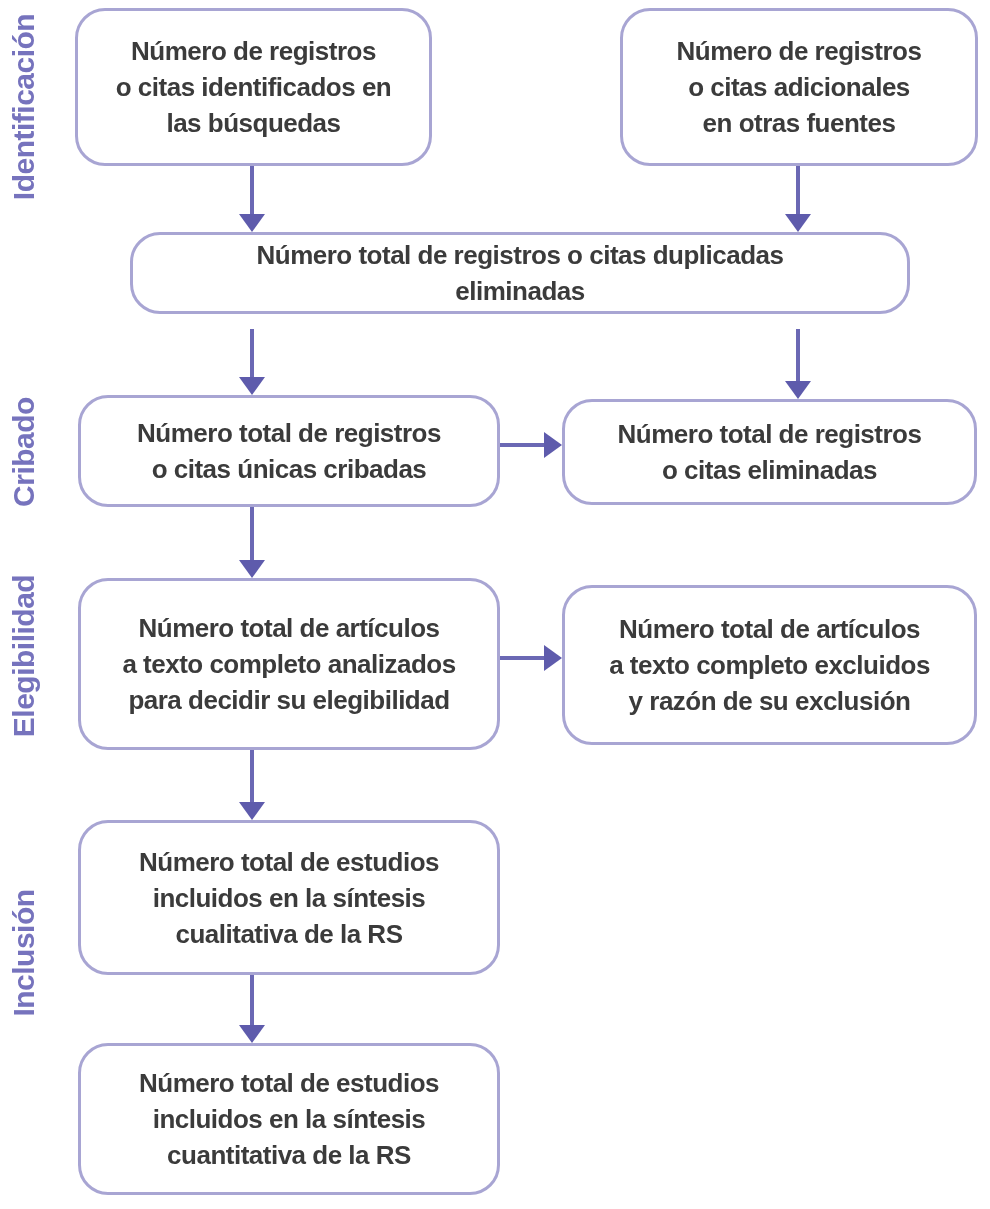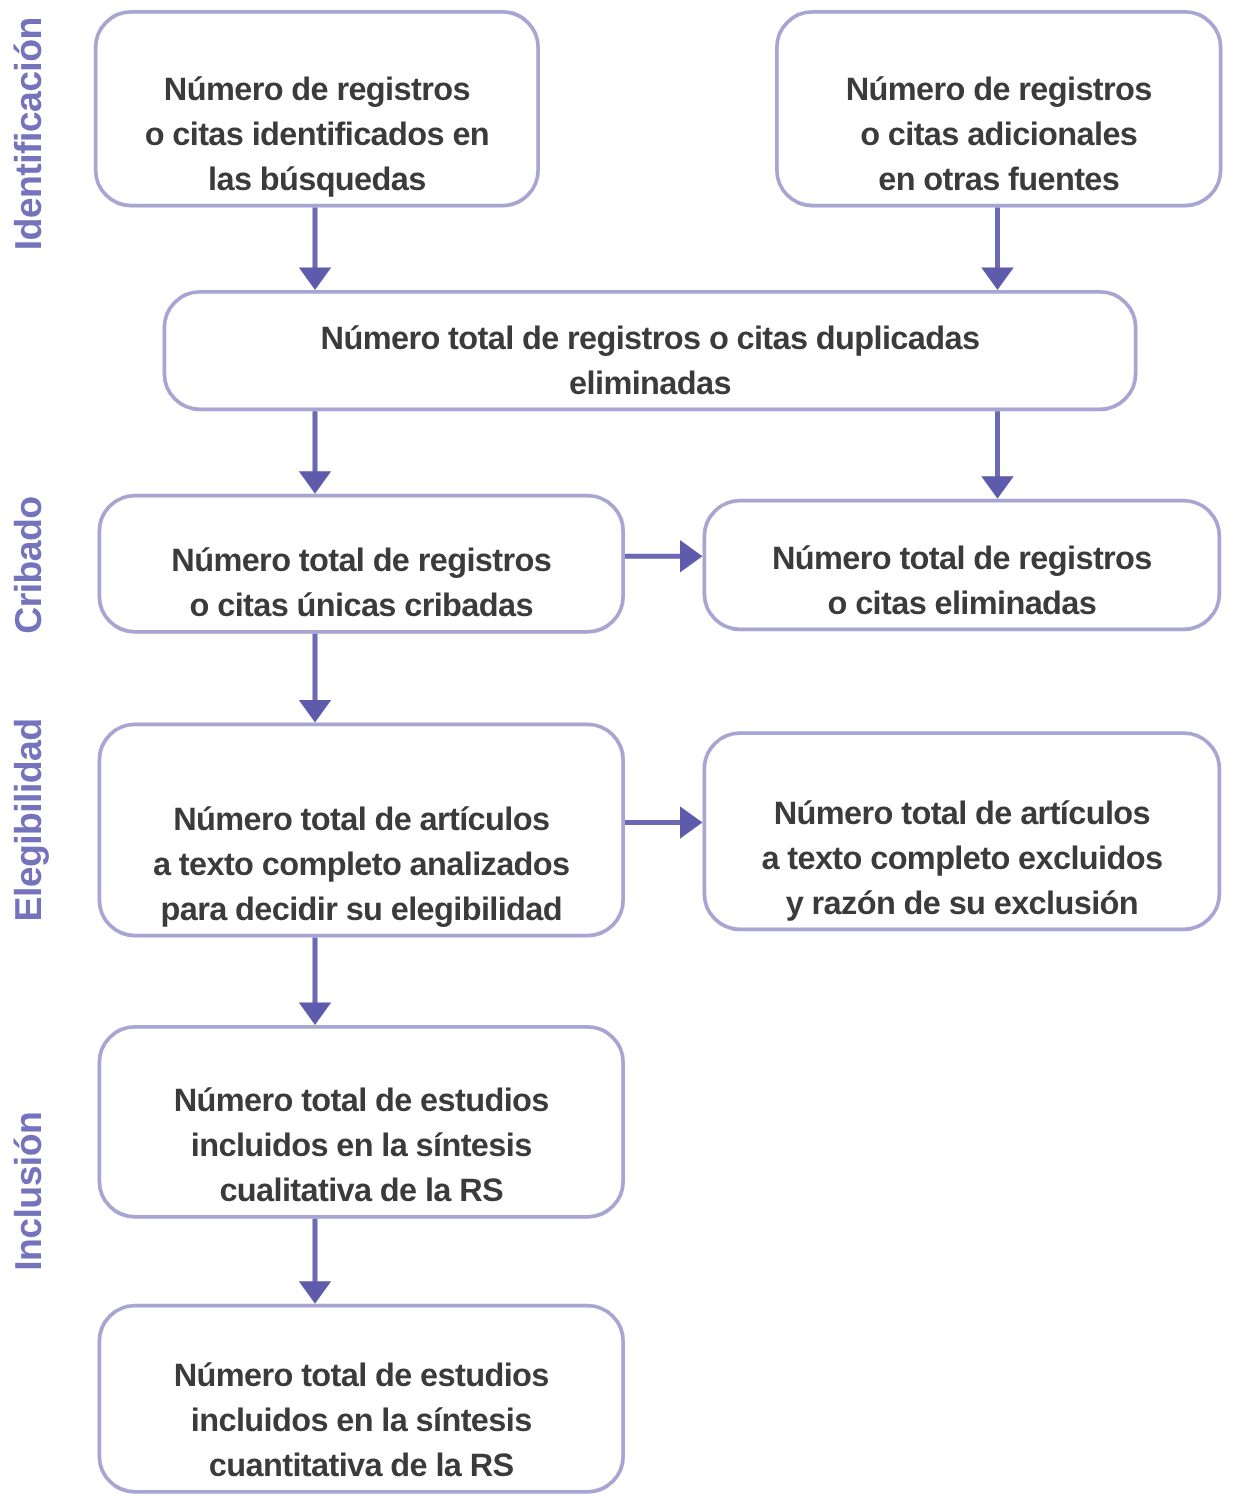--- a/index.html
+++ b/index.html
@@ -17,37 +17,37 @@
   }
 
   
   .flow-box {
     position: absolute;
     box-sizing: border-box;
     border: 3px solid #a8a5d3;
     border-radius: 30px;
     background: #ffffff;
     display: flex;
-    align-items: flex-end;
+    align-items: center;
     justify-content: center;
     text-align: center;
     padding: 2px 4px;
   }
   .box-text {
     white-space: pre-line;
     font-weight: bold;
     font-size: 26px;
     line-height: 36px;
     color: #3b3b3b;
     letter-spacing: -0.5px;
   }
 
   .b-identified   { left: 75px;  top: 8px;    width: 357px; height: 158px; }
   .b-additional   { left: 620px; top: 8px;    width: 358px; height: 158px; }
-  .b-duplicates   { left: 130px; top: 232px;  width: 780px; height: 97px;  }
+  .b-duplicates   { left: 130px; top: 232px;  width: 780px; height: 82px;  }
   .b-screened     { left: 78px;  top: 395px;  width: 422px; height: 112px; }
   .b-removed      { left: 562px; top: 399px;  width: 415px; height: 106px; }
   .b-fulltext     { left: 78px;  top: 578px;  width: 422px; height: 172px; }
   .b-excluded     { left: 562px; top: 585px;  width: 415px; height: 160px; }
   .b-qualitative  { left: 78px;  top: 820px;  width: 422px; height: 155px; }
   .b-quantitative { left: 78px;  top: 1043px; width: 422px; height: 152px; }
 
   
   .stage-label {
     position: absolute;

